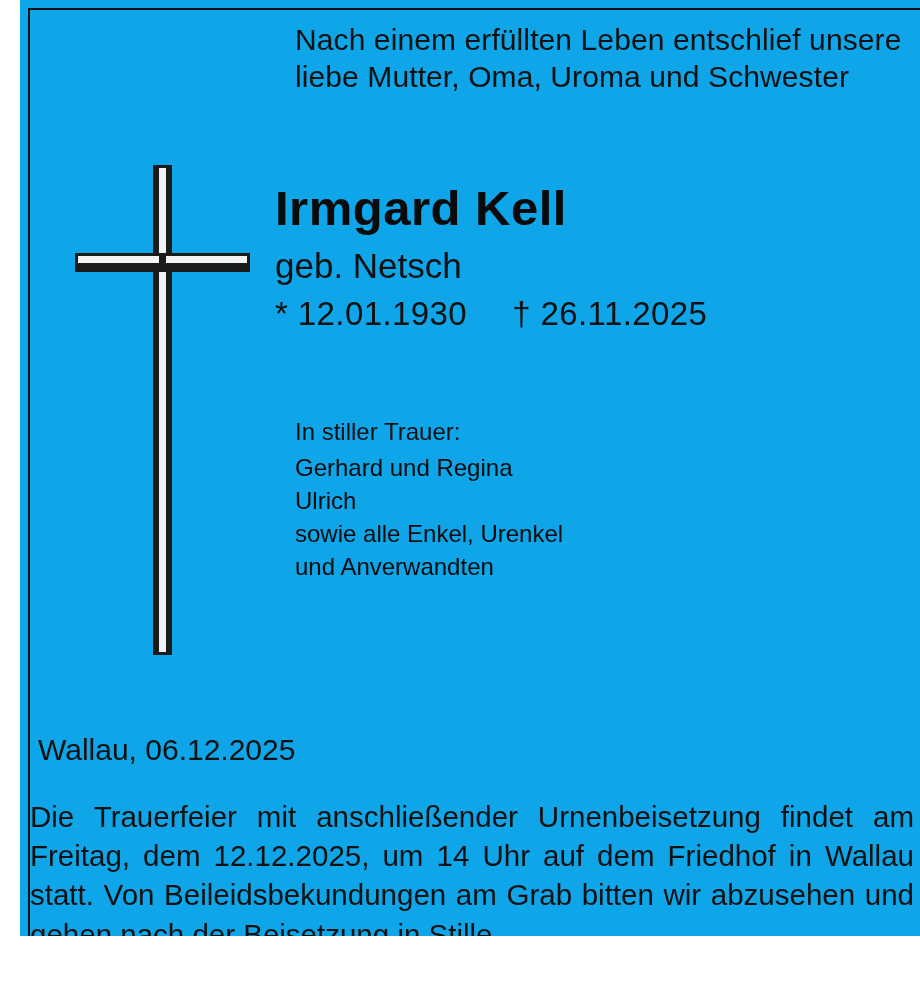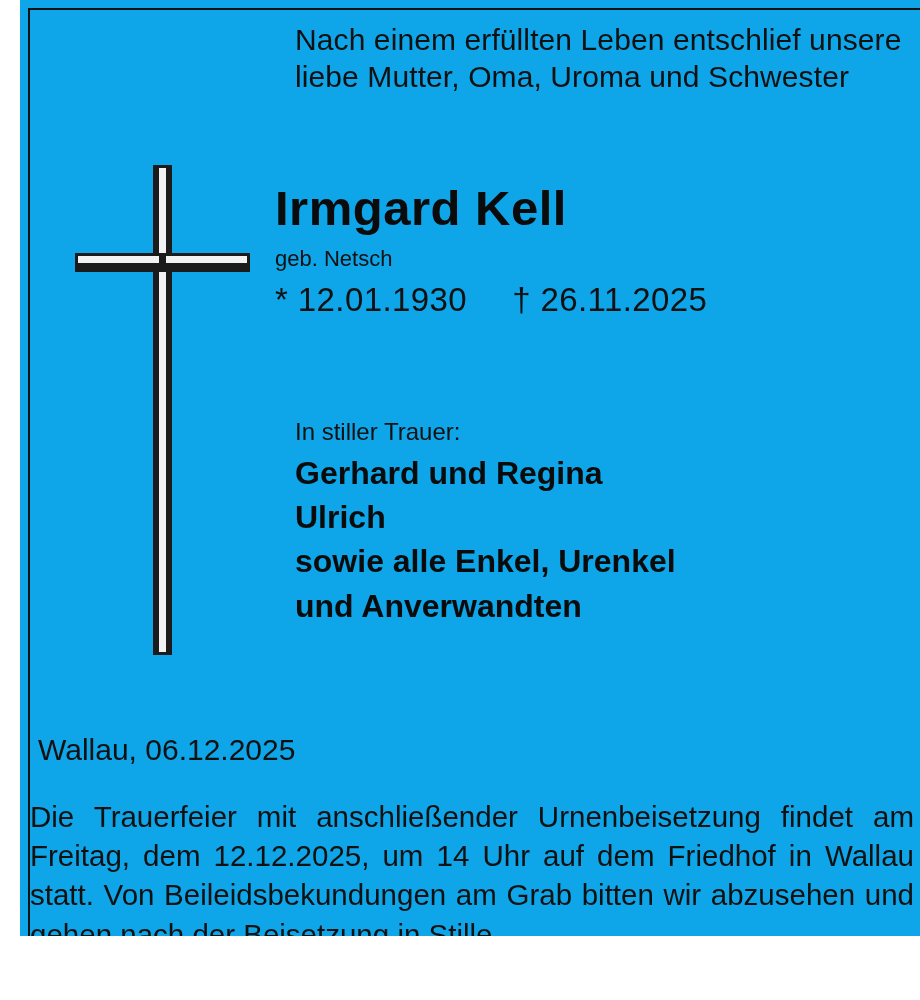--- a/index.html
+++ b/index.html
@@ -98,21 +98,21 @@
   }
   .name {
     font-size: 49px;
     font-weight: bold;
     letter-spacing: 0.5px;
     line-height: 1.05;
     color: #0b0b0b;
   }
   .born-name {
     margin-top: 12px;
-    font-size: 22px;
+    font-size: 35px;
     color: #111;
   }
   .dates {
     margin-top: 9px;
     font-size: 33px;
     letter-spacing: 0.4px;
     color: #111;
     white-space: nowrap;
   }
   .dates .gap {
@@ -126,22 +126,22 @@
     top: 415px;
     width: 620px;
   }
   .mourners .lead {
     font-size: 24px;
     line-height: 1.38;
     color: #111;
   }
   .mourners .names {
     margin-top: 3px;
-    font-size: 32px;
-    font-weight: bold;
+    font-size: 24px;
+    font-weight: normal;
     line-height: 1.38;
     color: #0b0b0b;
   }
   
   .place-line {
     position: absolute;
     left: 18px;
     top: 733px;
     font-size: 30px;
     color: #111;

